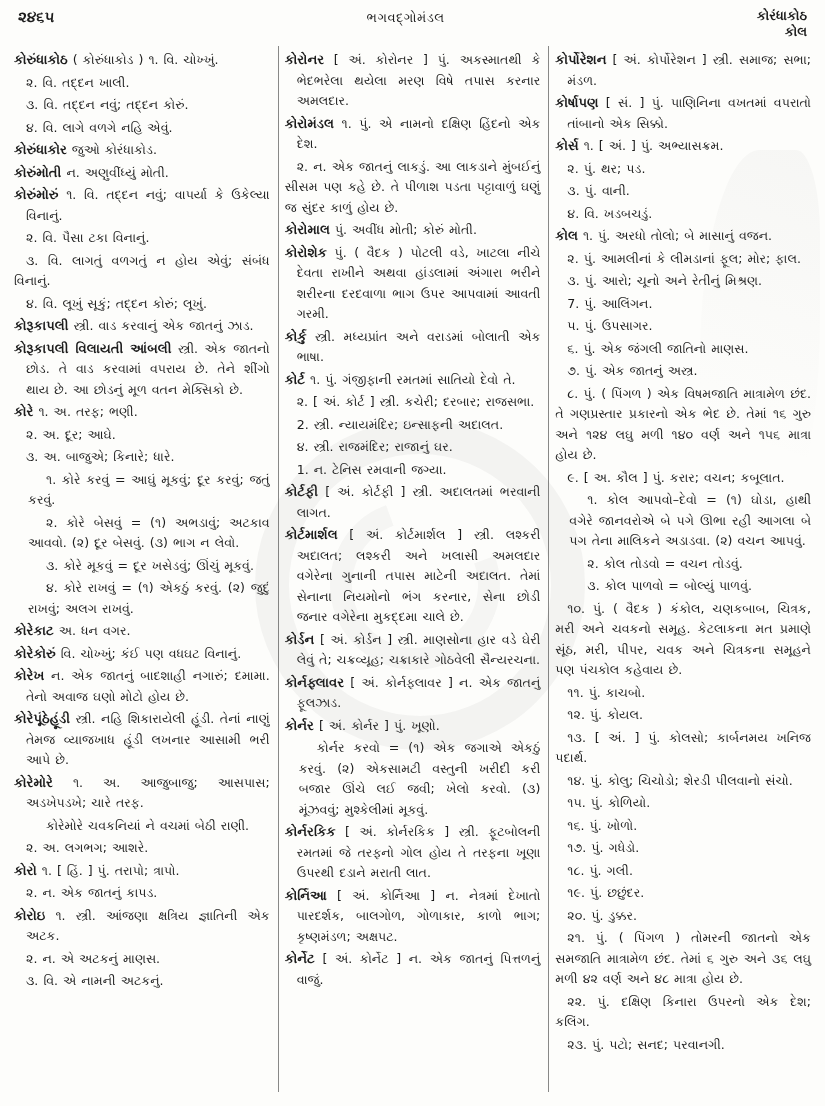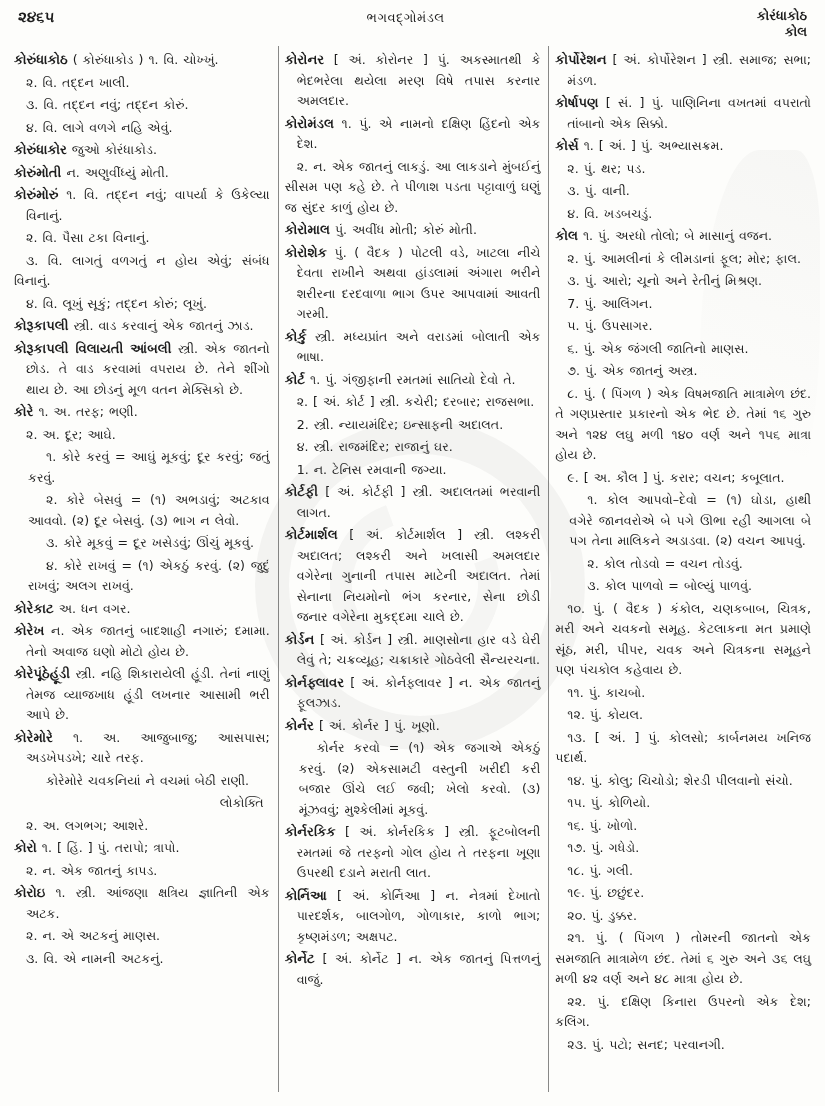--- a/index.html
+++ b/index.html
@@ -122,30 +122,31 @@
         <p class="i0"><span class="headword">કોરુંધાકોર</span> <span>જુઓ કોરંધાકોડ.</span></p>
         <p class="i0"><span class="headword">કોરુંમોતી</span> <span>ન. અણુવીંધ્યું મોતી.</span></p>
         <p class="i0"><span class="headword">કોરુંમોરું</span> <span>૧. વિ. તદ્દન નવું; વાપર્યા કે ઉકેલ્યા વિનાનું.</span></p>
         <p class="i1"><span>૨. વિ. પૈસા ટકા વિનાનું.</span></p>
         <p class="i1"><span>૩. વિ. લાગતું વળગતું ન હોય એવું; સંબંધ વિનાનું.</span></p>
         <p class="i1"><span>૪. વિ. લૂખું સૂકું; તદ્દન કોરું; લૂખું.</span></p>
         <p class="i0"><span class="headword">કોરૂકાપલી</span> <span>સ્ત્રી. વાડ કરવાનું એક જાતનું ઝાડ.</span></p>
         <p class="i0"><span class="headword">કોરૂકાપલી વિલાયતી આંબલી</span> <span>સ્ત્રી. એક જાતનો છોડ. તે વાડ કરવામાં વપરાય છે. તેને શીંગો થાય છે. આ છોડનું મૂળ વતન મેક્સિકો છે.</span></p>
         <p class="i0"><span class="headword">કોરે</span> <span>૧. અ. તરફ; ભણી.</span></p>
         <p class="i1"><span>૨. અ. દૂર; આઘે.</span></p>
+        <p class="i1"><span>૩. અ. બાજુએ; કિનારે; ધારે.</span></p>
         <p class="i2"><span>૧. કોરે કરવું = આઘું મૂકવું; દૂર કરવું; જતું કરવું.</span></p>
         <p class="i2"><span>૨. કોરે બેસવું = (૧) અભડાવું; અટકાવ આવવો. (૨) દૂર બેસવું. (૩) ભાગ ન લેવો.</span></p>
         <p class="i2"><span>૩. કોરે મૂકવું = દૂર ખસેડવું; ઊંચું મૂકવું.</span></p>
         <p class="i2"><span>૪. કોરે રાખવું = (૧) એકઠું કરવું. (૨) જુદું રાખવું; અલગ રાખવું.</span></p>
         <p class="i0"><span class="headword">કોરેકાટ</span> <span>અ. ધન વગર.</span></p>
+        <p class="i0"><span class="headword">કોરેકોરું</span> <span>વિ. ચોખ્ખું; કંઈ પણ વધઘટ વિનાનું.</span></p>
         <p class="i0"><span class="headword">કોરેખ</span> <span>ન. એક જાતનું બાદશાહી નગારું; દમામા. તેનો અવાજ ઘણો મોટો હોય છે.</span></p>
         <p class="i0"><span class="headword">કોરેપૂંઠેહૂંડી</span> <span>સ્ત્રી. નહિ શિકારાયેલી હૂંડી. તેનાં નાણું તેમજ વ્યાજખાધ હૂંડી લખનાર આસામી ભરી આપે છે.</span></p>
         <p class="i0"><span class="headword">કોરેમોરે</span> <span>૧. અ. આજુબાજુ; આસપાસ; અડખેપડખે; ચારે તરફ.</span></p>
         <p class="i2"><span>કોરેમોરે ચવકનિયાં ને વચમાં બેઠી રાણી.</span></p>
-        <p class="i1 align-right"><span>લોકોક્તિ</span></p>
         <p class="i1"><span>૨. અ. લગભગ; આશરે.</span></p>
         <p class="i0"><span class="headword">કોરો</span> <span>૧. [ હિં. ] પું. તરાપો; ત્રાપો.</span></p>
         <p class="i1"><span>૨. ન. એક જાતનું કાપડ.</span></p>
         <p class="i0"><span class="headword">કોરોઇ</span> <span>૧. સ્ત્રી. આંજણા ક્ષત્રિય જ્ઞાતિની એક અટક.</span></p>
         <p class="i1"><span>૨. ન. એ અટકનું માણસ.</span></p>
         <p class="i1"><span>૩. વિ. એ નામની અટકનું.</span></p>
       </div>
       <div class="column">
         <p class="i0"><span class="headword">કોરોનર</span> <span>[ અં. કોરોનર ] પું. અકસ્માતથી કે ભેદભરેલા થયેલા મરણ વિષે તપાસ કરનાર અમલદાર.</span></p>
         <p class="i0"><span class="headword">કોરોમંડલ</span> <span>૧. પું. એ નામનો દક્ષિણ હિંદનો એક દેશ.</span></p>

